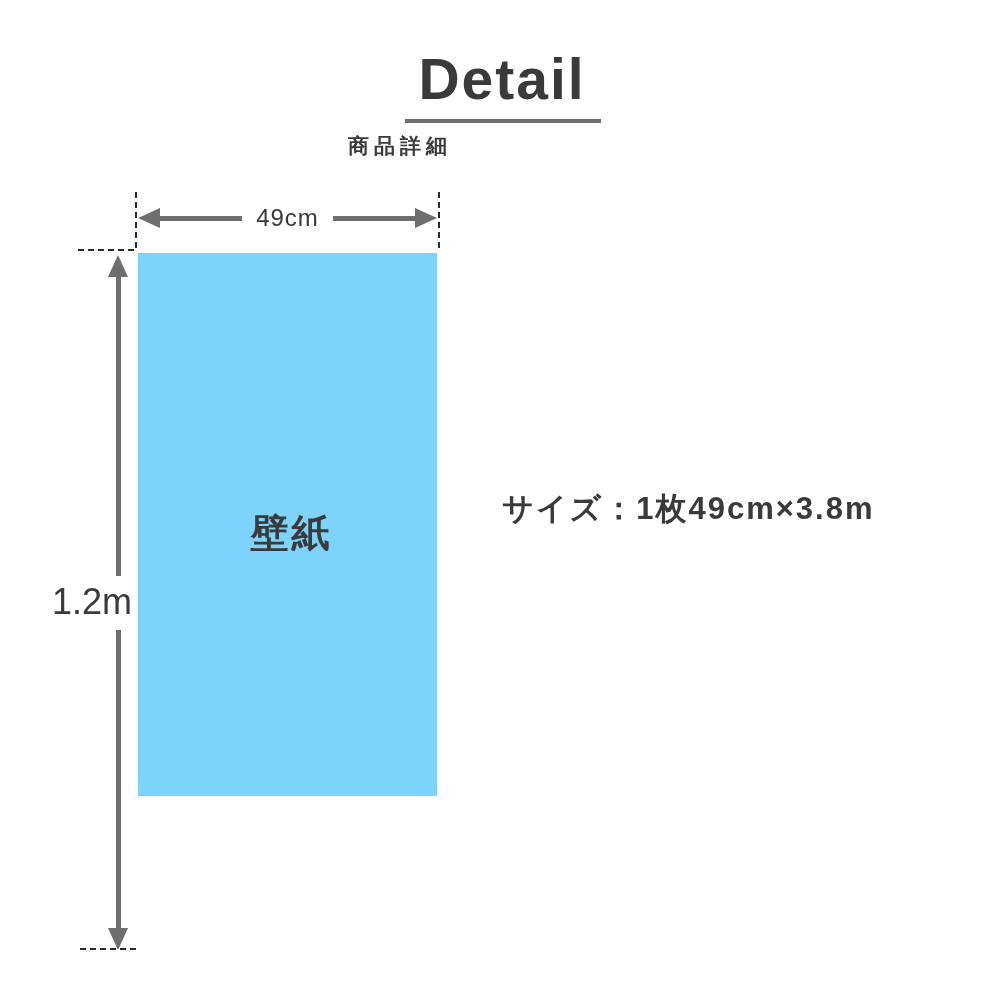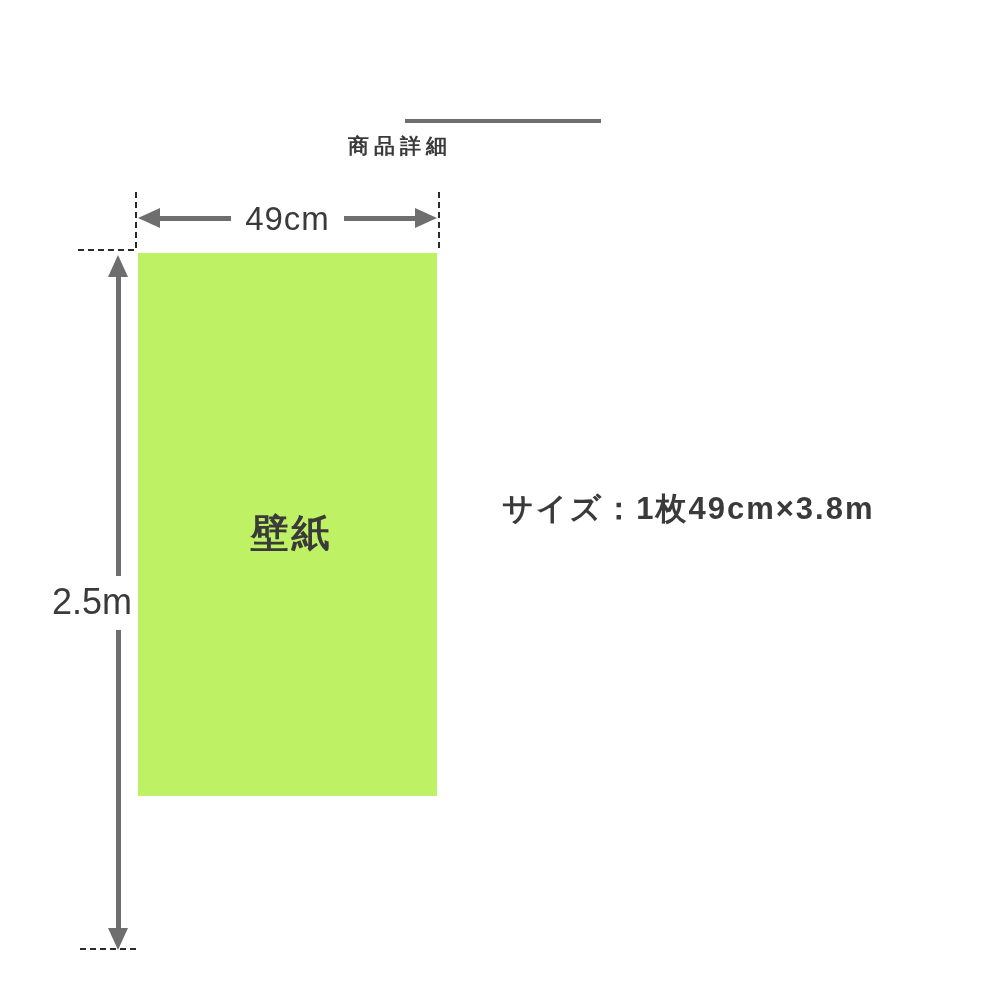--- a/index.html
+++ b/index.html
@@ -54,21 +54,21 @@
     color: #3a3a3a;
   }
 
   
   .panel {
     position: absolute;
     left: 138px;
     top: 253px;
     width: 299px;
     height: 543px;
-    background: #bef264;
+    background: #7dd3fc;
     display: flex;
     align-items: center;
     justify-content: center;
   }
   .panel-label {
     font-size: 38px;
     font-weight: bold;
     letter-spacing: 3px;
     color: #3a3a3a;
     transform: translate(4px, 9px);
@@ -83,21 +83,21 @@
     height: 24px;
     display: flex;
     align-items: center;
   }
   .dim-line-h {
     flex: 1;
     height: 5px;
     background: #6e6e6e;
   }
   .dim-label-h {
-    font-size: 33px;
+    font-size: 24px;
     color: #3a3a3a;
     letter-spacing: 1px;
     line-height: 1;
     margin: 0 14px;
     white-space: nowrap;
   }
   .arrow-left {
     width: 0; height: 0;
     border-top: 10px solid transparent;
     border-bottom: 10px solid transparent;
@@ -182,20 +182,23 @@
     line-height: 50px;
     white-space: nowrap;
   }
 </style>
 </head>
 <body>
 
 <div class="stage">
 
   <div class="header">
+    <div class="title">Detail</div>
+  </div>
+  <div class="header">
     <div class="title-underline"></div>
     <div class="subtitle">商品詳細</div>
   </div>
 
   <div class="panel">
     <span class="panel-label">壁紙</span>
   </div>
 
   <div class="dim-h">
     <span class="arrow-left"></span>
@@ -205,21 +208,21 @@
     <span class="arrow-right"></span>
   </div>
 
   <div class="dim-v">
     <span class="arrow-up"></span>
     <span class="dim-line-v"></span>
     <span class="dim-gap-v"></span>
     <span class="dim-line-v"></span>
     <span class="arrow-down"></span>
   </div>
-  <div class="dim-label-v">2.5m</div>
+  <div class="dim-label-v">1.2m</div>
 
   <div class="dash-v dash-top-left"></div>
   <div class="dash-v dash-top-right"></div>
   <div class="dash-h dash-left-upper"></div>
   <div class="dash-h dash-left-lower"></div>
 
   <div class="specs">
     <div class="spec-row">
       <span>サイズ</span><span>：</span><span>1枚49cm×3.8m</span>
     </div>

